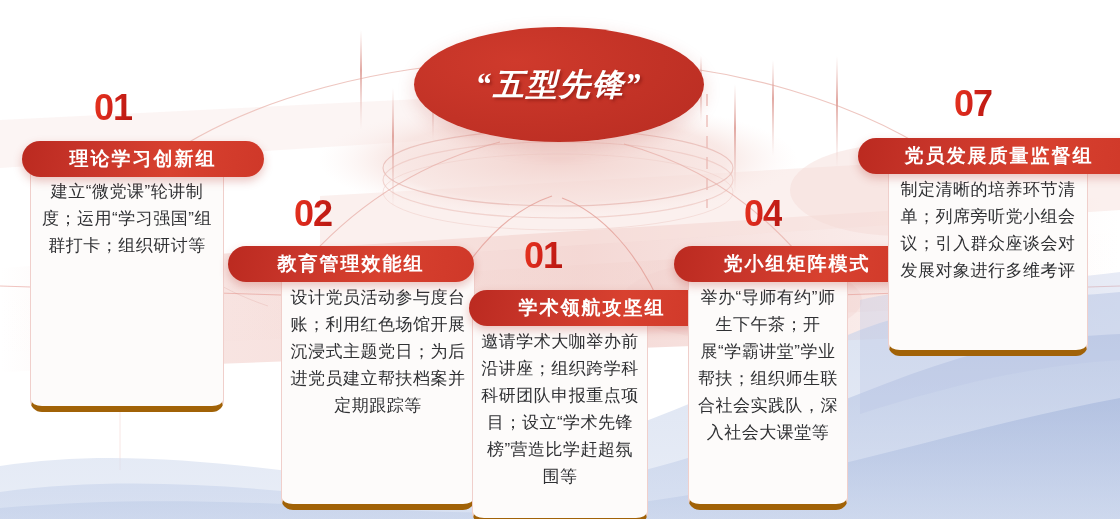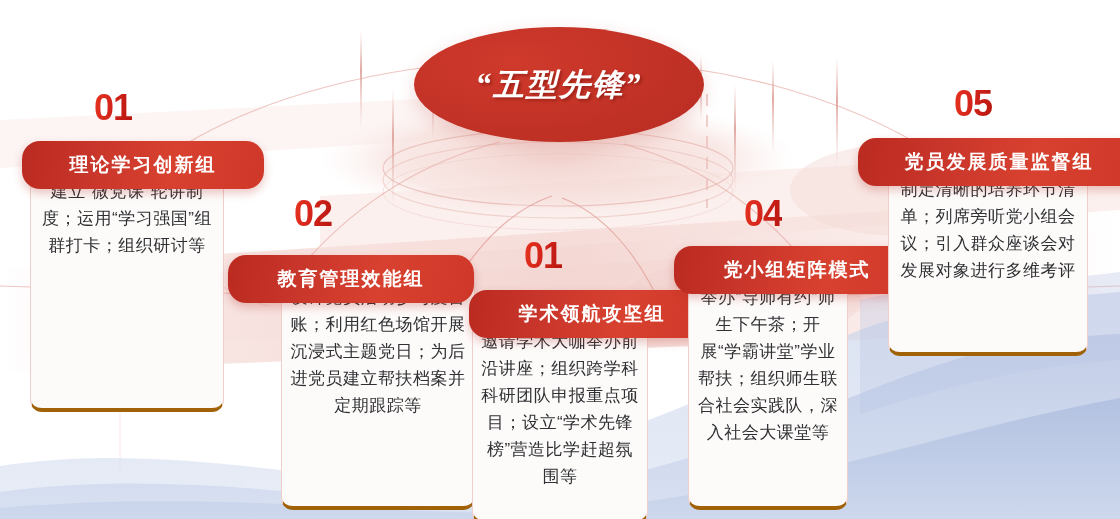--- a/index.html
+++ b/index.html
@@ -36,35 +36,35 @@
   .card{position:absolute;z-index:5;}
   .card .num{
     position:absolute;font-size:36px;font-weight:bold;line-height:47px;
     letter-spacing:-1px;
     background:linear-gradient(100deg,#e8361f 0%,#d4241b 45%,#b5160f 100%);
     -webkit-background-clip:text;background-clip:text;color:transparent;
     font-family:Liberation Sans, sans-serif;
   }
   .pill{
     position:absolute;left:0;top:0;
-    height:48px;border-radius:18px;
+    height:36px;border-radius:18px;
     display:flex;align-items:center;justify-content:center;
     background:linear-gradient(100deg,#bb2a20 0%,#c8352a 28%,#d8412f 62%,#cf3829 100%);
     color:#fff;font-size:19px;font-weight:bold;letter-spacing:2px;
     box-shadow:0 4px 10px rgba(180,45,35,.28);
     white-space:nowrap;padding:0 16px;
     font-family:Liberation Sans, sans-serif;
     z-index:3;
   }
   .panel{
     position:absolute;
     background:#fdfbfa;
     border-left:1px solid #f0cfcb;
     border-right:1px solid #f0cfcb;
-    border-bottom:4px solid #a16207;
+    border-bottom:6px solid #a16207;
     border-radius:0 0 12px 12px;
     box-sizing:border-box;
     padding:14px 8px 10px 8px;
     z-index:2;
   }
   .panel .body{
     color:#2f3033;font-size:17px;line-height:27px;text-align:center;
     letter-spacing:.5px;
     font-family:"Liberation Sans","DejaVu Sans",sans-serif;
   }
@@ -164,21 +164,21 @@
   <div class="card" style="left:8px;top:84px;width:238px;">
     <div class="num" style="left:86px;top:0;">01</div>
     <div class="pill" style="left:14px;top:57px;width:210px;">理论学习创新组</div>
     <div class="panel" style="left:22px;top:80px;width:194px;height:248px;">
       <div class="body">建立“微党课”轮讲制度；运用“学习强国”组群打卡；组织研讨等</div>
     </div>
   </div>
 
   <div class="card" style="left:222px;top:190px;width:226px;">
     <div class="num" style="left:72px;top:0;">02</div>
-    <div class="pill" style="left:6px;top:56px;width:214px;margin-top:9px;">教育管理效能组</div>
+    <div class="pill" style="left:6px;top:56px;width:214px;">教育管理效能组</div>
     <div class="panel" style="left:16px;top:80px;width:194px;height:240px;margin-left:43px;">
       <div class="body">设计党员活动参与度台账；利用红色场馆开展沉浸式主题党日；为后进党员建立帮扶档案并定期跟踪等</div>
     </div>
   </div>
 
   <div class="card" style="left:448px;top:232px;width:224px;">
     <div class="num" style="left:76px;top:0;">01</div>
     <div class="pill" style="left:21px;top:58px;width:214px;">学术领航攻坚组</div>
     <div class="panel" style="left:24px;top:82px;width:176px;height:210px;">
       <div class="body">邀请学术大咖举办前沿讲座；组织跨学科科研团队申报重点项目；设立“学术先锋榜”营造比学赶超氛围等</div>
@@ -187,20 +187,20 @@
 
   <div class="card" style="left:670px;top:190px;width:226px;">
     <div class="num" style="left:74px;top:0;">04</div>
     <div class="pill" style="left:4px;top:56px;width:214px;">党小组矩阵模式</div>
     <div class="panel" style="left:18px;top:80px;width:160px;height:240px;">
       <div class="body">举办“导师有约”师生下午茶；开展“学霸讲堂”学业帮扶；组织师生联合社会实践队，深入社会大课堂等</div>
     </div>
   </div>
 
   <div class="card" style="left:856px;top:80px;width:258px;">
-    <div class="num" style="left:98px;top:0;">05</div>
+    <div class="num" style="left:98px;top:0;">07</div>
     <div class="pill" style="left:2px;top:58px;width:250px;">党员发展质量监督组</div>
     <div class="panel" style="left:32px;top:82px;width:200px;height:194px;">
       <div class="body">制定清晰的培养环节清单；列席旁听党小组会议；引入群众座谈会对发展对象进行多维考评</div>
     </div>
   </div>
 
 </div>
 
 </body></html>

